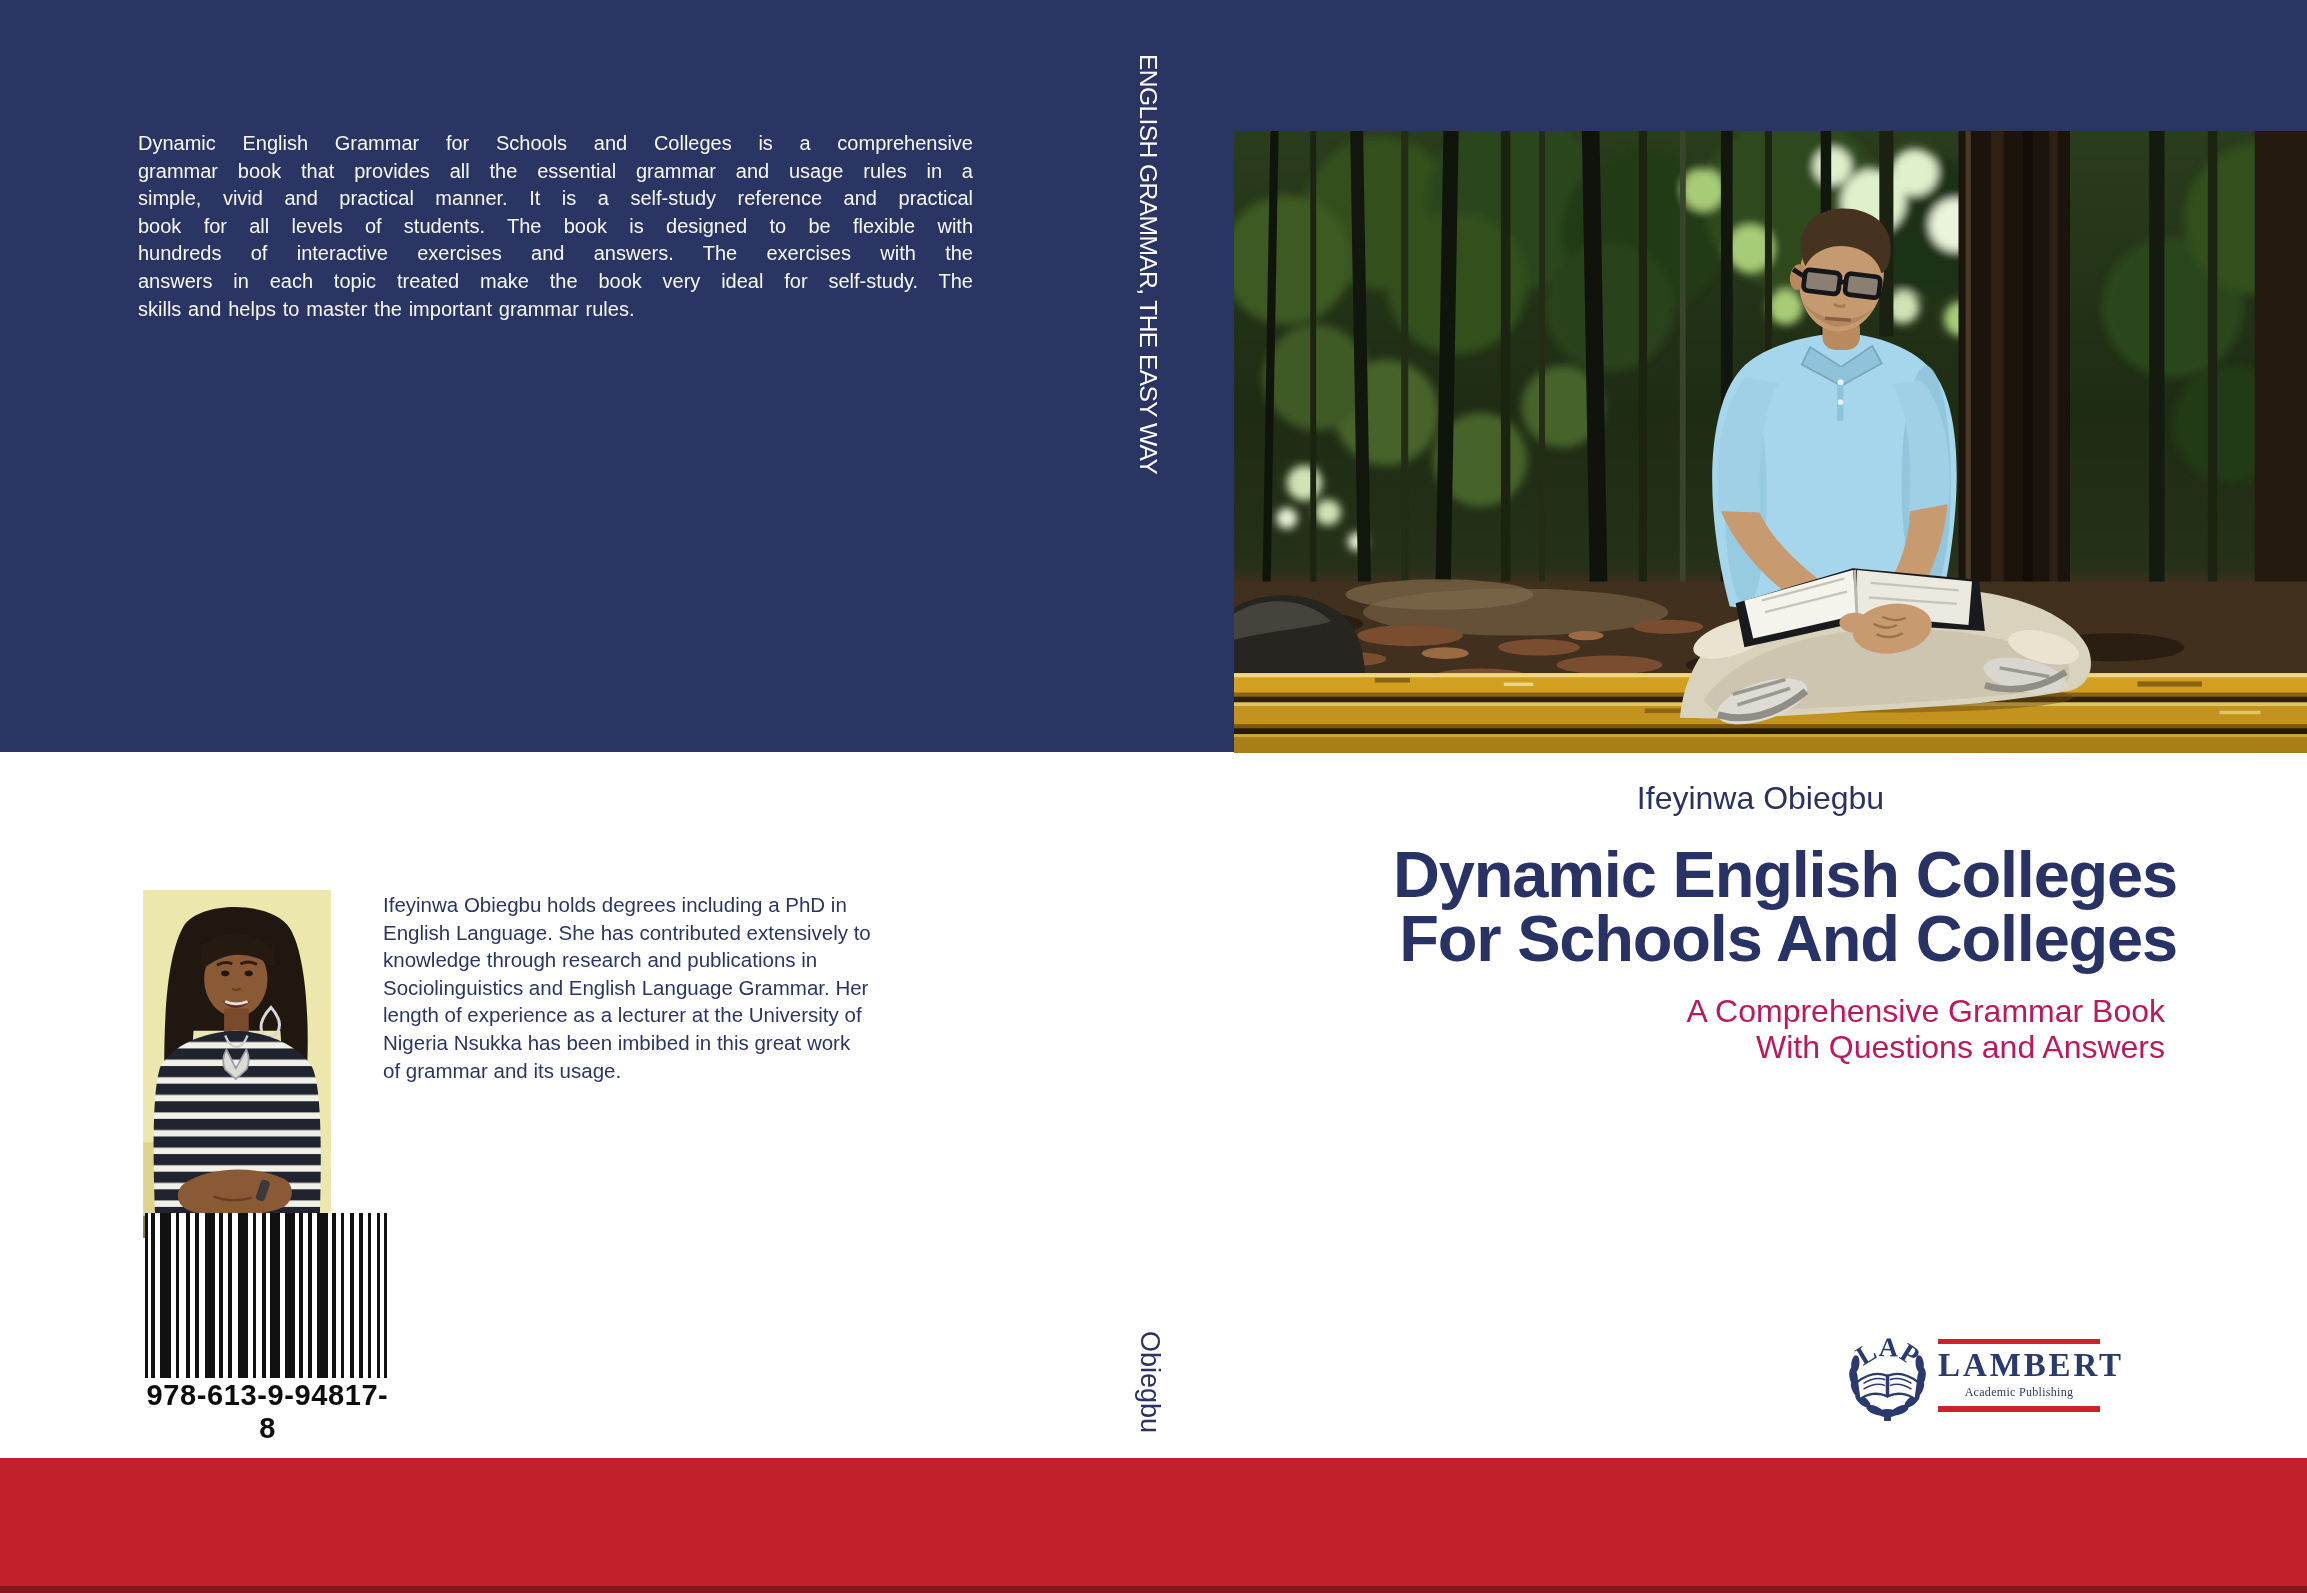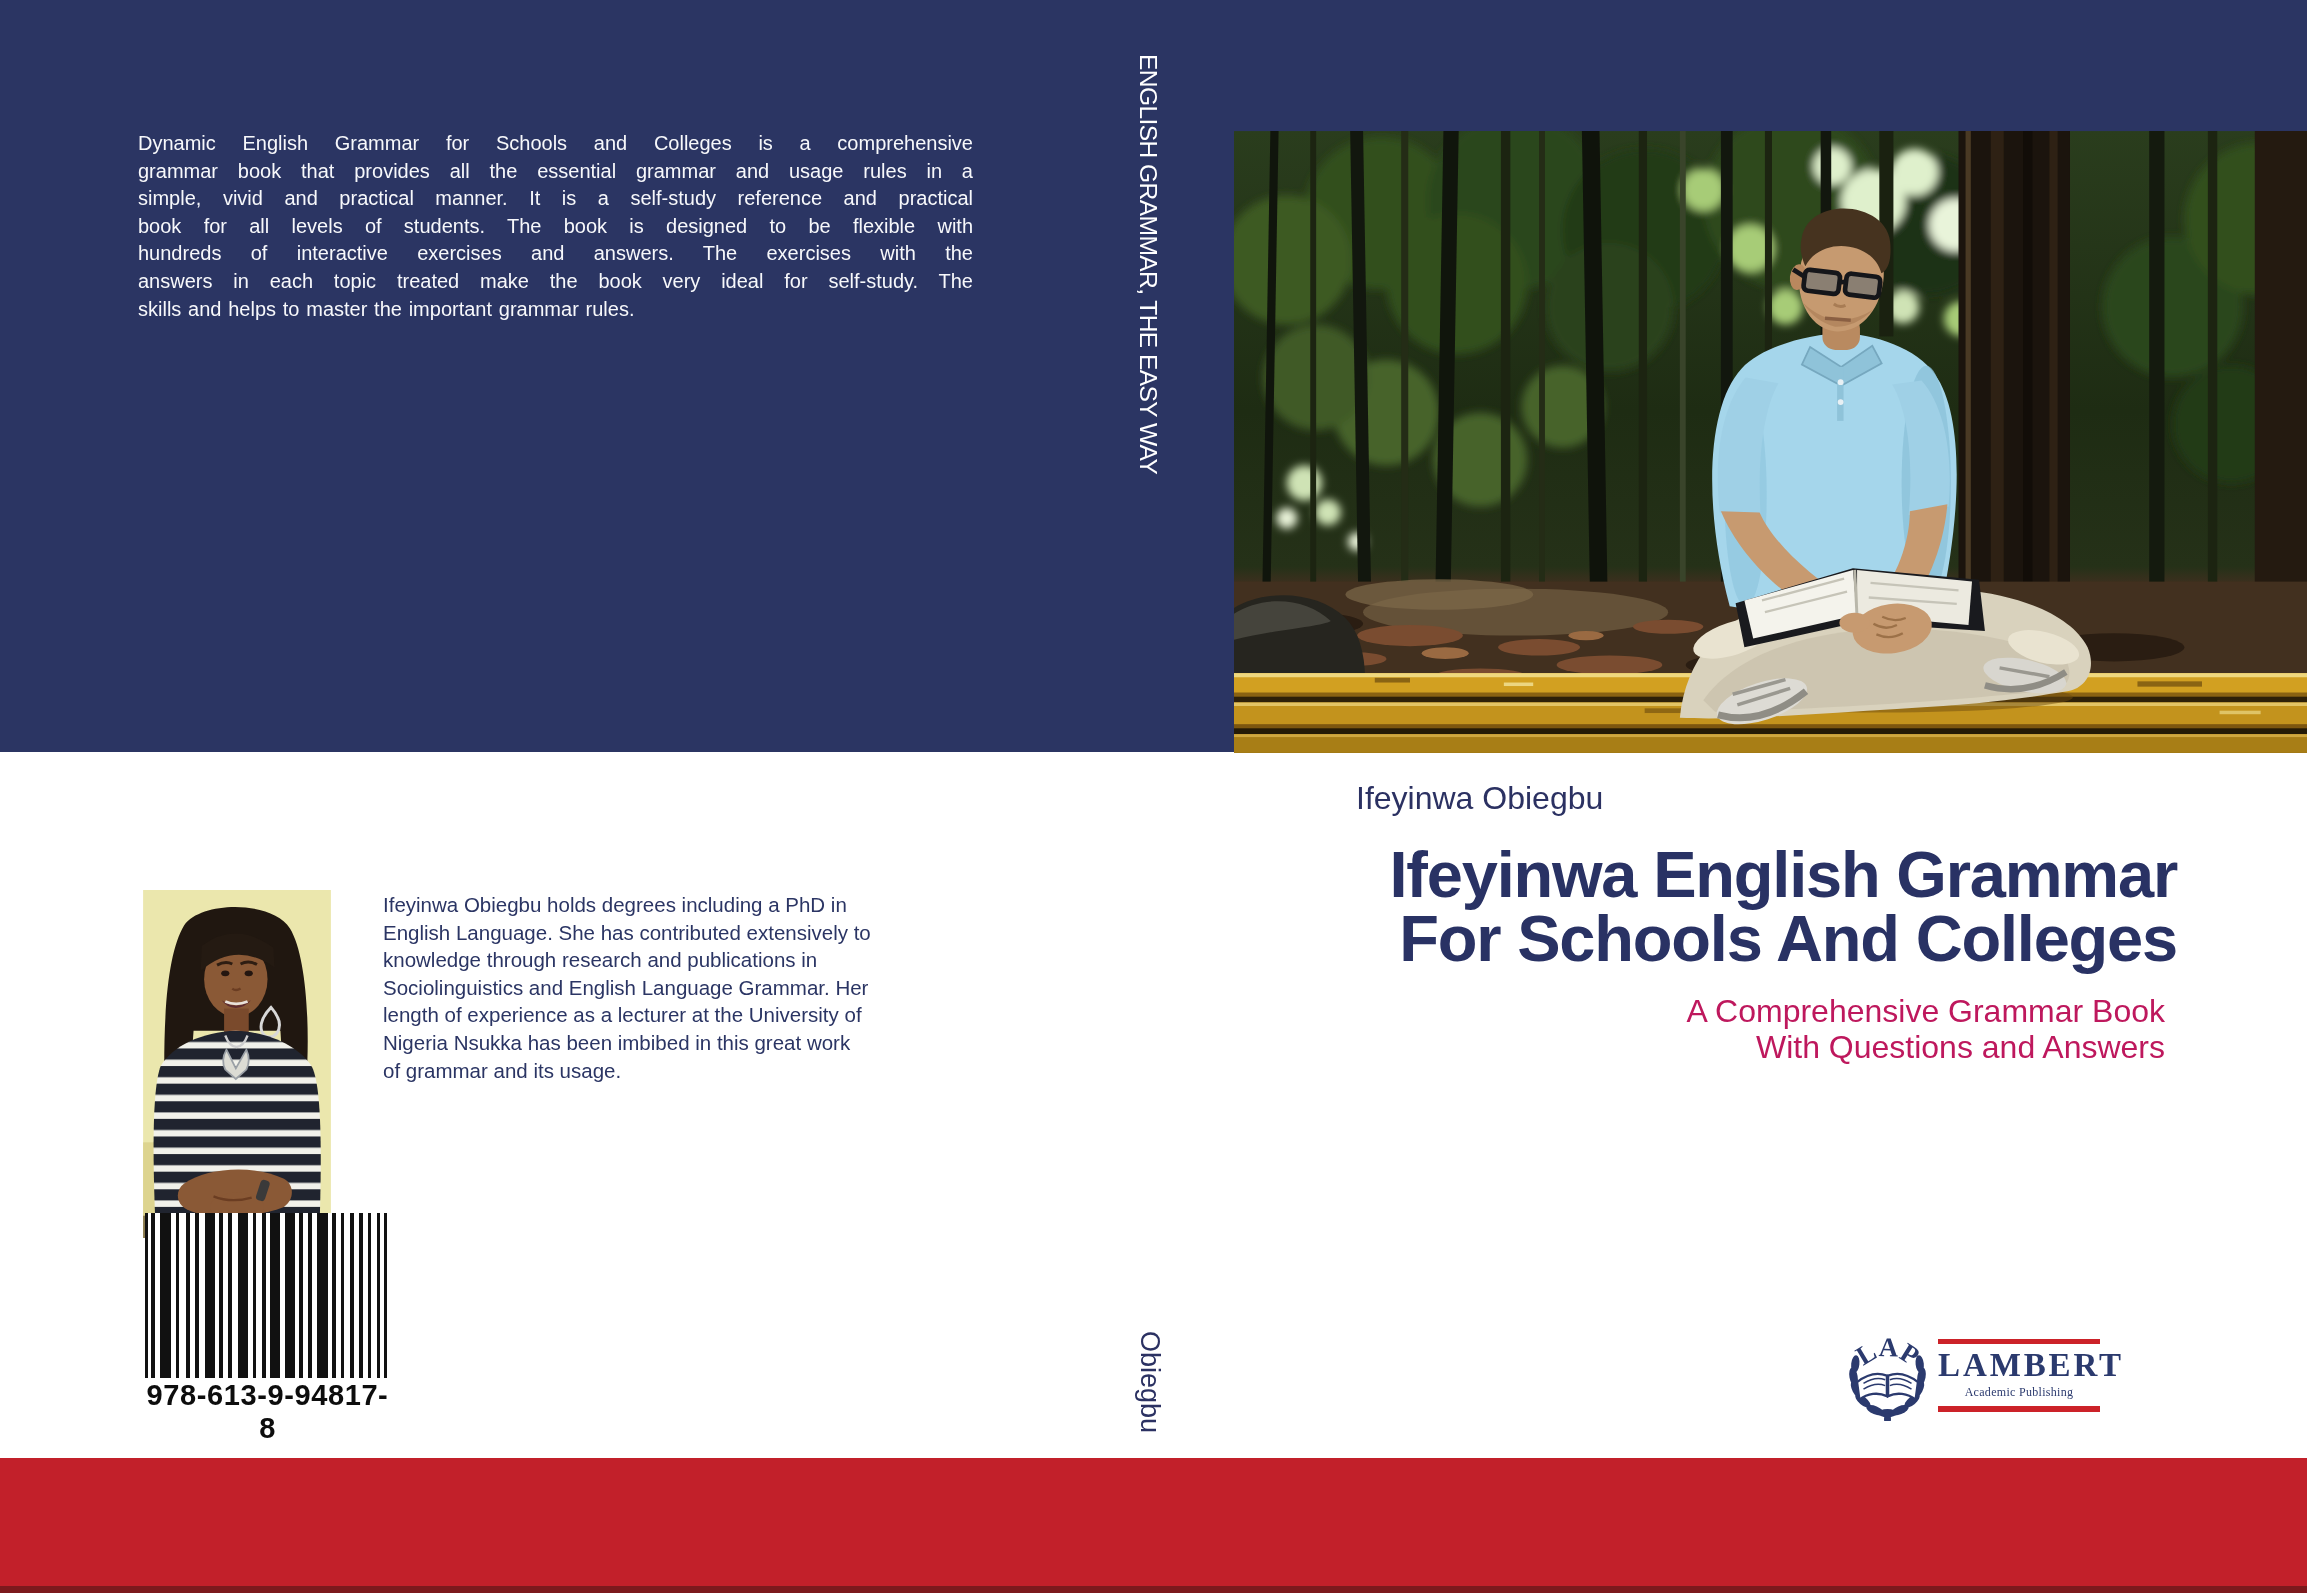--- a/index.html
+++ b/index.html
@@ -14,21 +14,21 @@
   .blurb-line{text-align:justify;text-align-last:justify;word-spacing:1.2px;}
   .blurb-line.last{text-align-last:left;}
 
   .spine-top{position:absolute;left:1134px;top:54px;color:#ffffff;font-size:24.6px;
              letter-spacing:-0.6px;writing-mode:vertical-rl;white-space:nowrap;}
 
   .front-photo{position:absolute;left:1234px;top:131px;width:1073px;height:622px;overflow:hidden;}
   .front-photo svg{display:block;}
 
   
-  .front-author{position:absolute;right:130px;top:780px;width:821px;text-align:left;
+  .front-author{position:absolute;right:136px;top:780px;width:821px;text-align:center;
                 color:#2b3162;font-size:32px;}
   .title{position:absolute;right:130px;top:843px;width:997px;text-align:right;
          color:#293264;font-size:65px;line-height:64px;font-weight:bold;letter-spacing:-1.2px;}
   .subtitle{position:absolute;right:142px;top:993px;width:821px;text-align:right;
             color:#be185d;font-size:32px;line-height:36px;}
 
   .author-photo{position:absolute;left:143px;top:890px;width:188px;height:348px;overflow:hidden;}
 
   .bio{position:absolute;left:371px;top:891px;width:610px;color:#2b3564;
        font-size:20.5px;line-height:27.6px;margin-left:12px;}
@@ -274,21 +274,21 @@
             <path d="M1090 840 Q 1110 852 1130 842 M1095 858 Q 1118 868 1140 856 M1105 828 Q 1125 838 1145 830" stroke="#9c7148" stroke-width="4" fill="none"></path>
           </g>
         </g>
       </svg>
     </div>
   </div>
 
   <div class="front-author">Ifeyinwa Obiegbu</div>
 
   <div class="title">
-    <div>Ifeyinwa English Grammar</div>
+    <div>Dynamic English Colleges</div>
     <div>For Schools And Colleges</div>
   </div>
 
   <div class="subtitle">
     <div>A Comprehensive Grammar Book</div>
     <div>With Questions and Answers</div>
   </div>
 
   <div class="author-photo">
     <svg width="188" height="348" viewBox="0 0 320 593" xmlns="http://www.w3.org/2000/svg">

